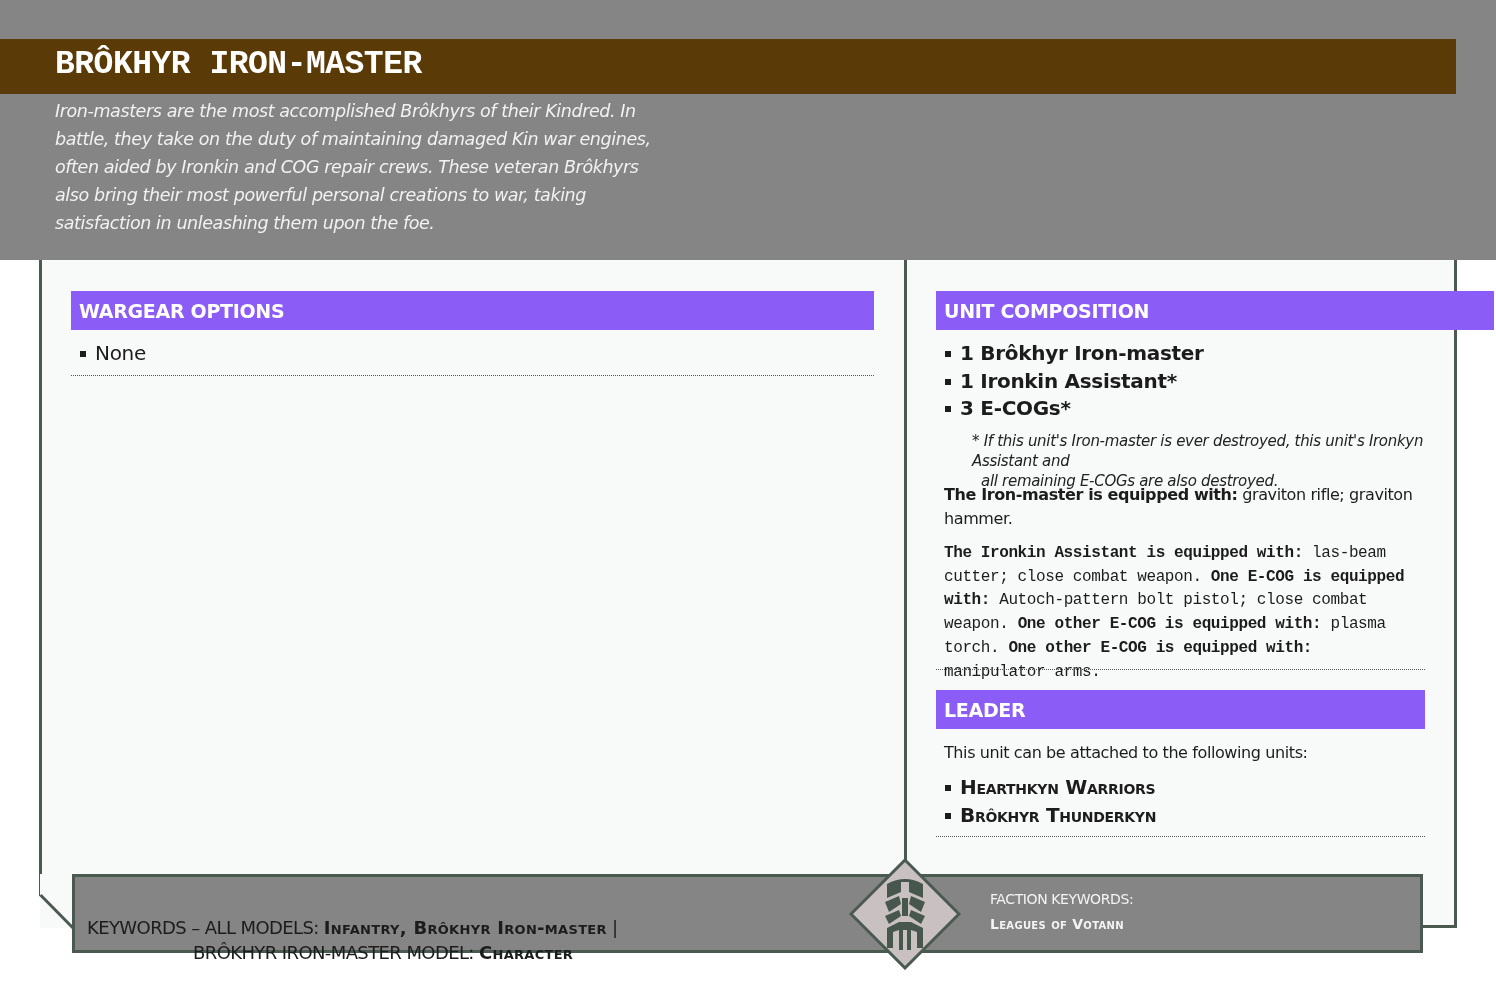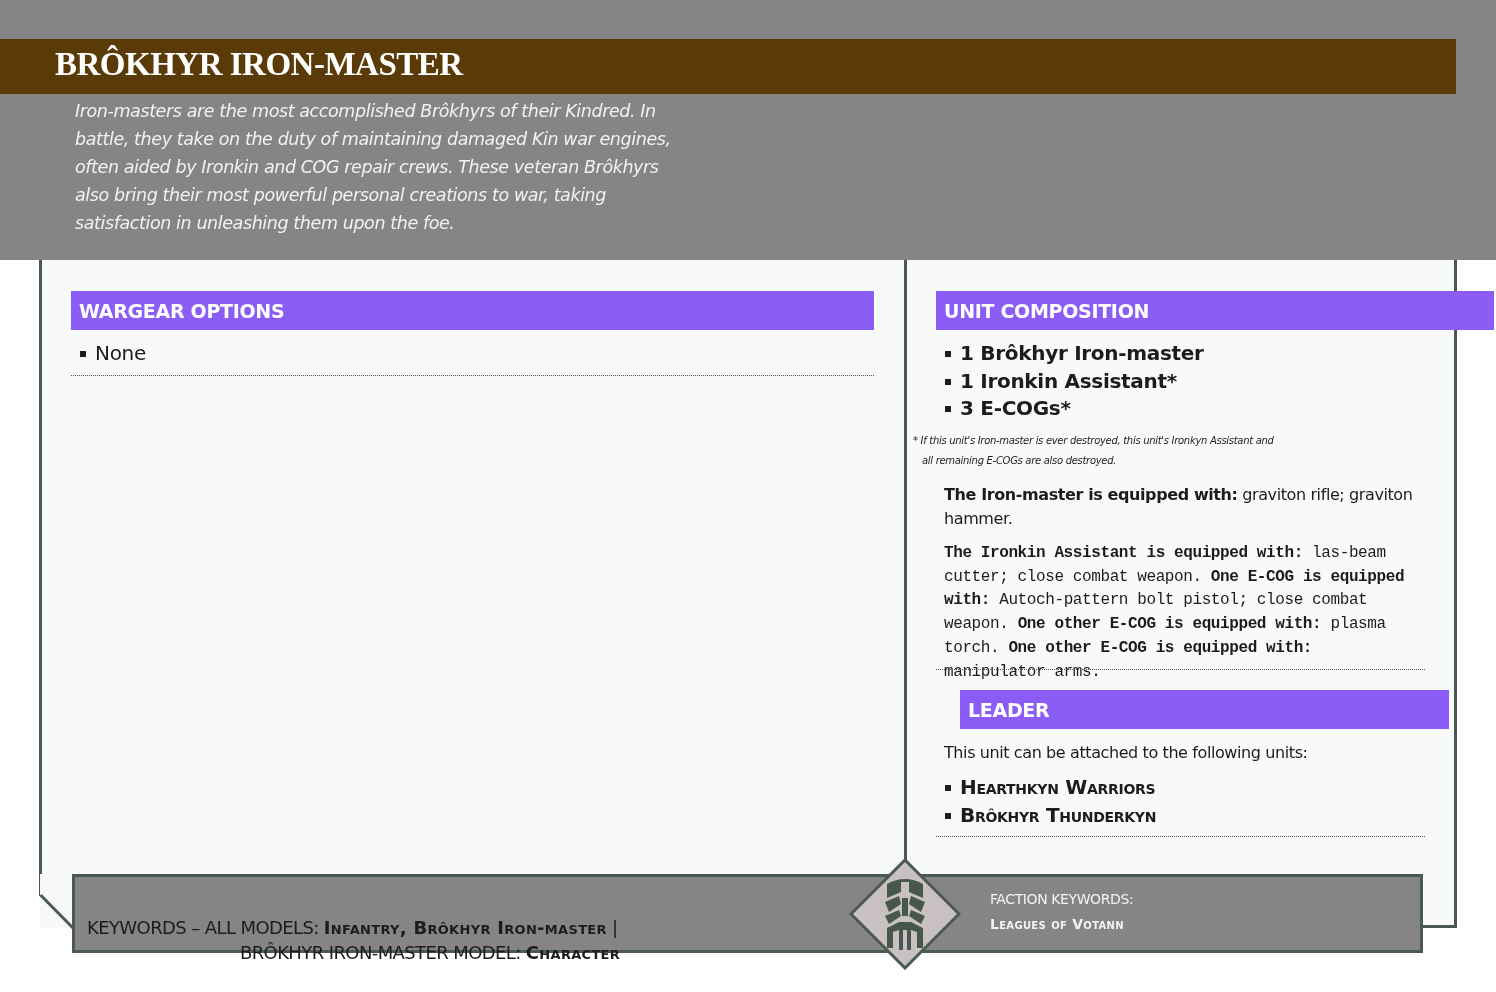--- a/index.html
+++ b/index.html
@@ -1,44 +1,44 @@
 <!DOCTYPE html>
 <html><head>
 <meta charset="utf-8">
 <style>
   * { box-sizing: border-box; margin: 0; padding: 0; }
   html, body { width: 1496px; height: 992px; background: #ffffff; overflow: hidden; }
   body { position: relative; font-family: "DejaVu Sans", "Liberation Sans", sans-serif; color: #1c1c1c; }
 
   .header-bg { position: absolute; left: 0; top: 0; width: 1496px; height: 260px; background: #858585; }
   .title-bar { position: absolute; left: 0; top: 39px; width: 1456px; height: 55px; background: #5a3a06; }
-  .title { position: absolute; left: 55px; top: 46px; font-family: Liberation Serif, serif; font-weight: bold; font-size: 33px; color: #ffffff; letter-spacing: -0.5px; }
-  .lore { position: absolute; left: 55px; top: 97px; width: 600px; font-family: "DejaVu Sans", sans-serif; font-style: italic; font-size: 17.5px; line-height: 28px; color: #f2f2f2; letter-spacing: -0.4px; margin-left: 20px; }
+  .title { position: absolute; left: 55px; top: 46px; font-family: Liberation Mono, monospace; font-weight: bold; font-size: 33px; color: #ffffff; letter-spacing: -0.5px; }
+  .lore { position: absolute; left: 55px; top: 97px; width: 600px; font-family: "DejaVu Sans", sans-serif; font-style: italic; font-size: 17.5px; line-height: 28px; color: #f2f2f2; letter-spacing: -0.4px; }
 
   .card { position: absolute; left: 40px; top: 260px; width: 1416px; height: 668px; background: #f8faf9; }
   .card-border-left { position: absolute; left: 39px; top: 260px; width: 3px; height: 636px; background: #4a5a50; }
   .card-border-right { position: absolute; left: 1454px; top: 260px; width: 3px; height: 668px; background: #4a5a50; }
   .card-border-bottom-right { position: absolute; left: 1422px; top: 925px; width: 35px; height: 3px; background: #4a5a50; }
   .col-divider { position: absolute; left: 904px; top: 260px; width: 3px; height: 614px; background: #4a5a50; }
   .chamfer { position: absolute; left: 0; top: 0; width: 1496px; height: 992px; pointer-events: none; }
 
   .section-head { position: absolute; height: 39px; background: #8b5cf6; color: #ffffff; font-family: "DejaVu Sans", sans-serif; font-weight: bold; font-size: 19px; padding-left: 8px; line-height: 40px; letter-spacing: -0.3px; }
   .bullet-list { position: absolute; list-style: none; }
   .bullet-list li { position: relative; padding-left: 16px; font-size: 20px; line-height: 27.5px; letter-spacing: -0.3px; }
   .bullet-list li::before { content: ""; position: absolute; left: 1px; top: 11px; width: 6px; height: 6px; background: #1c1c1c; }
   .bold { font-weight: bold; }
   .smallcaps { font-variant: small-caps; font-weight: bold; letter-spacing: 0.3px; }
   .dots { position: absolute; height: 0; border-top: 1.5px dotted #555; }
-  .footnote { position: absolute; left: 913px; top: 431px; width: 480px; font-style: italic; font-size: 10px; line-height: 20px; color: #222; letter-spacing: -0.3px; }
+  .footnote { position: absolute; left: 972px; top: 431px; width: 480px; font-style: italic; font-size: 15px; line-height: 20px; color: #222; letter-spacing: -0.3px; }
   .footnote .indent { padding-left: 9px; display: block; }
   .para { position: absolute; left: 944px; width: 475px; font-size: 16px; line-height: 23.7px; letter-spacing: -0.4px; }
 
   .kw-bar { position: absolute; left: 72px; top: 874px; width: 1351px; height: 79px; background: #858585; border: 3px solid #4a5a50; }
   .kw-text { position: absolute; left: 87px; top: 887px; width: 580px; font-size: 18px; line-height: 25px; color: #1c1c1c; letter-spacing: -0.6px; margin-top: 28px; }
-  .kw-text .line2 { display: block; padding-left: 106px; text-align: center; }
+  .kw-text .line2 { display: block; padding-left: 106px; }
   .faction-text { position: absolute; left: 990px; top: 887px; font-size: 14px; line-height: 25px; color: #f4f4f4; letter-spacing: -0.4px; }
   .emblem { position: absolute; left: 849px; top: 858px; width: 112px; height: 112px; }
 </style>
 </head>
 <body>
 
 <div class="header-bg"></div>
 <div class="title-bar"></div>
 <div class="title">BRÔKHYR IRON-MASTER</div>
 <div class="lore">Iron-masters are the most accomplished Brôkhyrs of their Kindred. In battle, they take on the duty of maintaining damaged Kin war engines, often aided by Ironkin and COG repair crews. These veteran Brôkhyrs also bring their most powerful personal creations to war, taking satisfaction in unleashing them upon the foe.</div>
@@ -70,21 +70,21 @@
   <span class="indent">all remaining E-COGs are also destroyed.</span>
 </div>
 <div class="para" style="top:483px;">
   <span class="bold">The Iron-master is equipped with:</span><span> graviton rifle; graviton hammer.</span>
 </div>
 <div class="para" style="top:542px; width:470px;font-family:Liberation Mono, monospace;">
   <span class="bold">The Ironkin Assistant is equipped with:</span><span> las-beam cutter; close combat weapon. </span><span class="bold">One E-COG is equipped with:</span><span> Autoch-pattern bolt pistol; close combat weapon. </span><span class="bold">One other E-COG is equipped with:</span><span> plasma torch. </span><span class="bold">One other E-COG is equipped with:</span><span> manipulator arms.</span>
 </div>
 <div class="dots" style="left:936px; top:669px; width:489px;"></div>
 
-<div class="section-head" style="left:936px; top:690px; width:489px;margin-left:24px;">LEADER</div>
+<div class="section-head" style="left:936px; top:690px; width:489px;">LEADER</div>
 <div class="para" style="top:741px;">This unit can be attached to the following units:</div>
 <ul class="bullet-list" style="left:944px; top:774px;">
   <li class="smallcaps">Hearthkyn Warriors</li>
   <li class="smallcaps">Brôkhyr Thunderkyn</li>
 </ul>
 <div class="dots" style="left:936px; top:836px; width:489px;"></div>
 
 <div class="kw-bar"></div>
 <div class="kw-text">
   <span>KEYWORDS – ALL MODELS: </span><span class="smallcaps">Infantry, Brôkhyr Iron-master</span><span> |</span>

